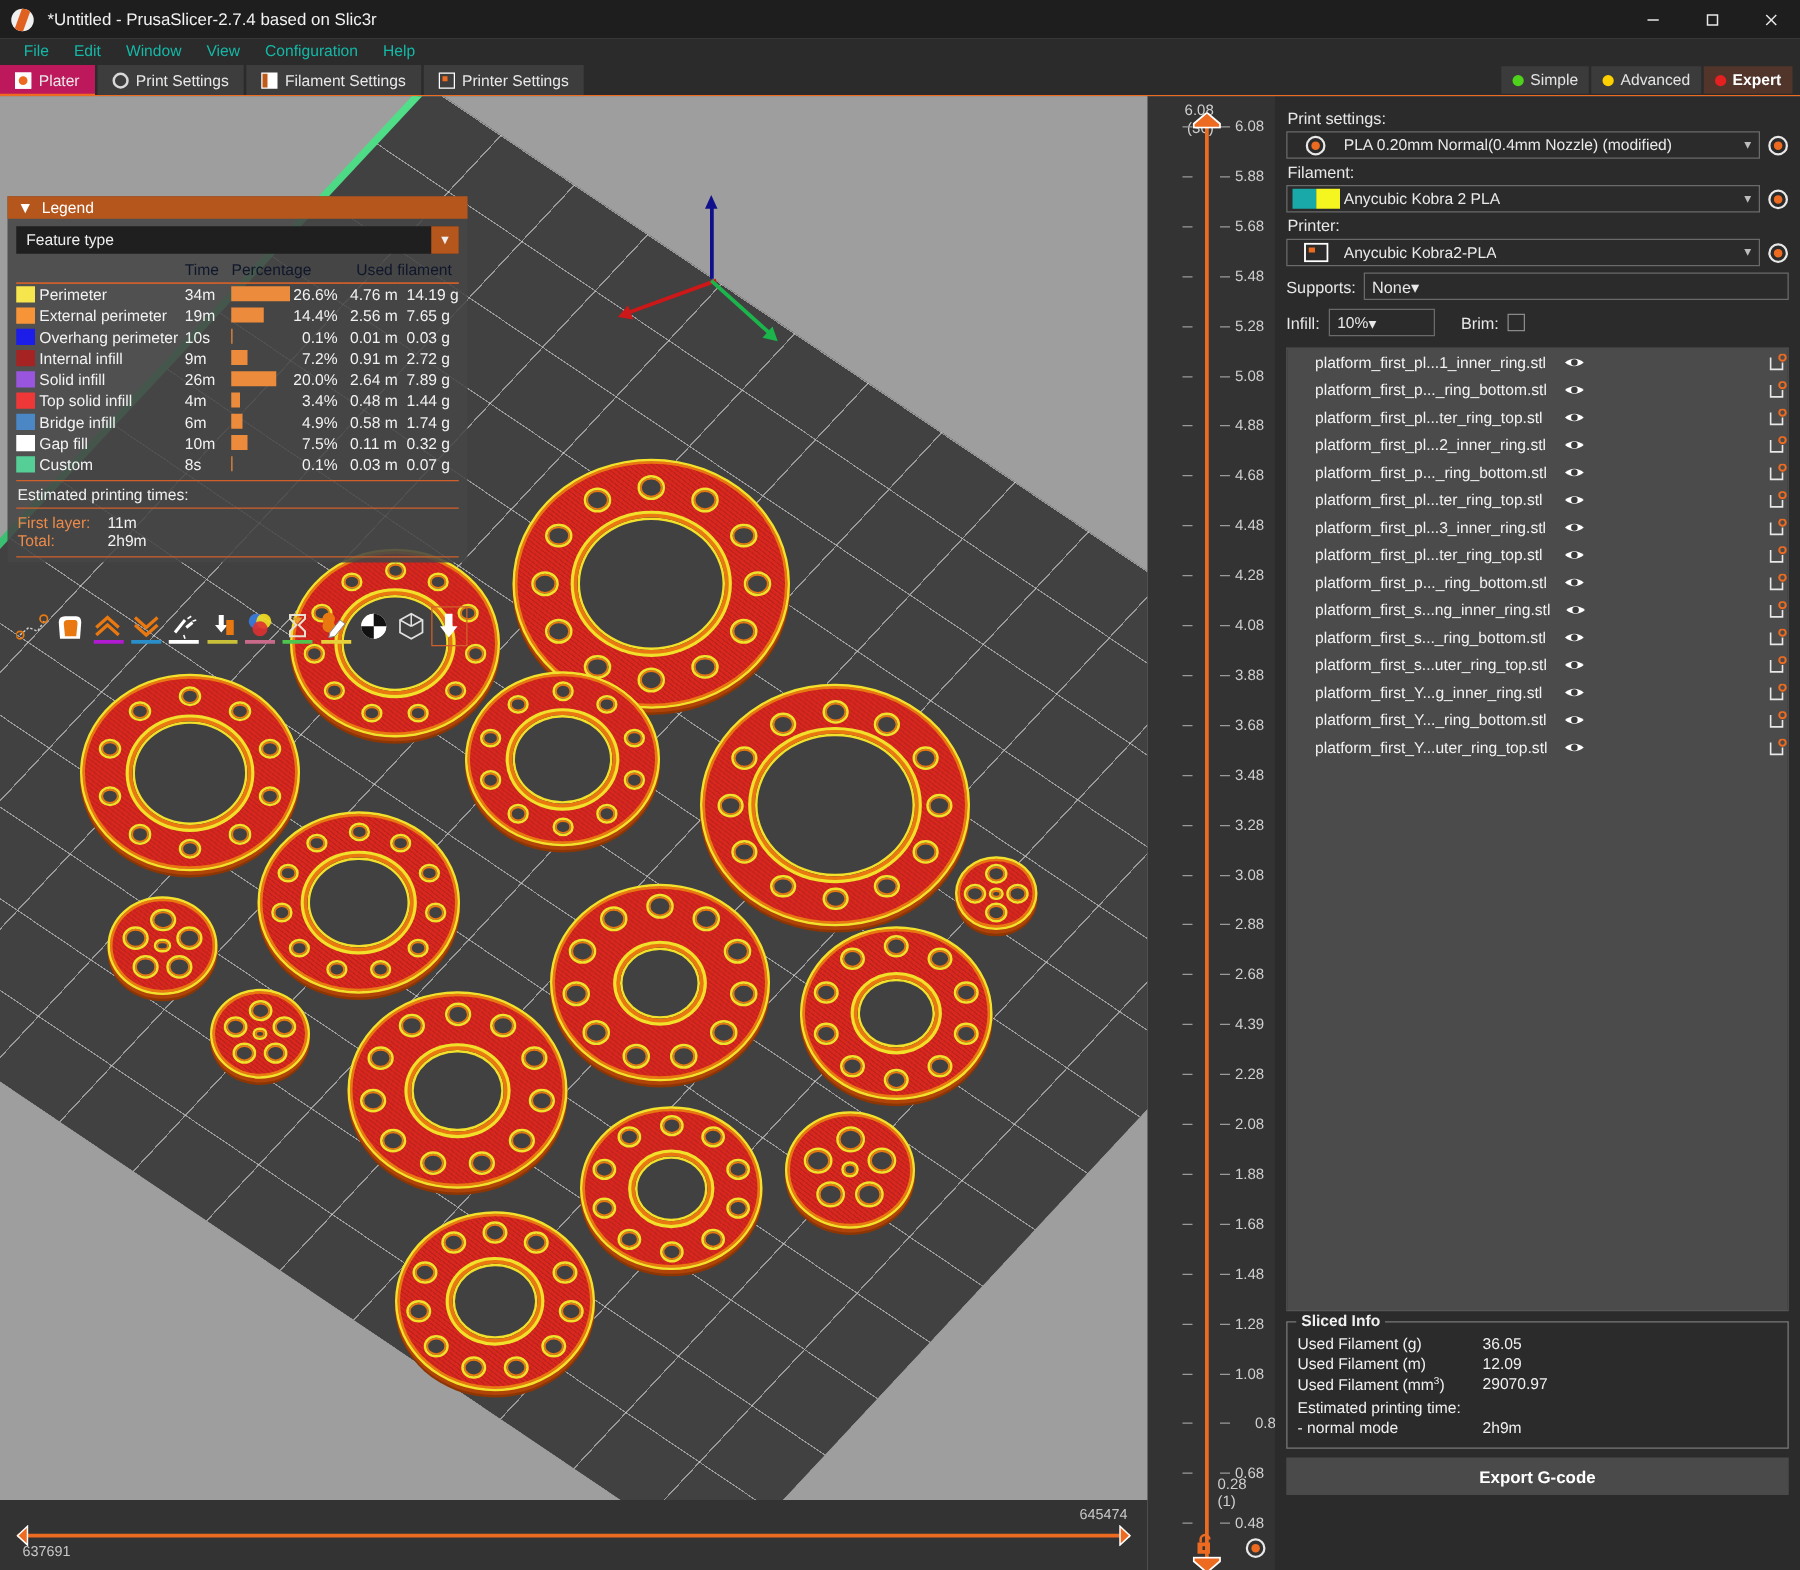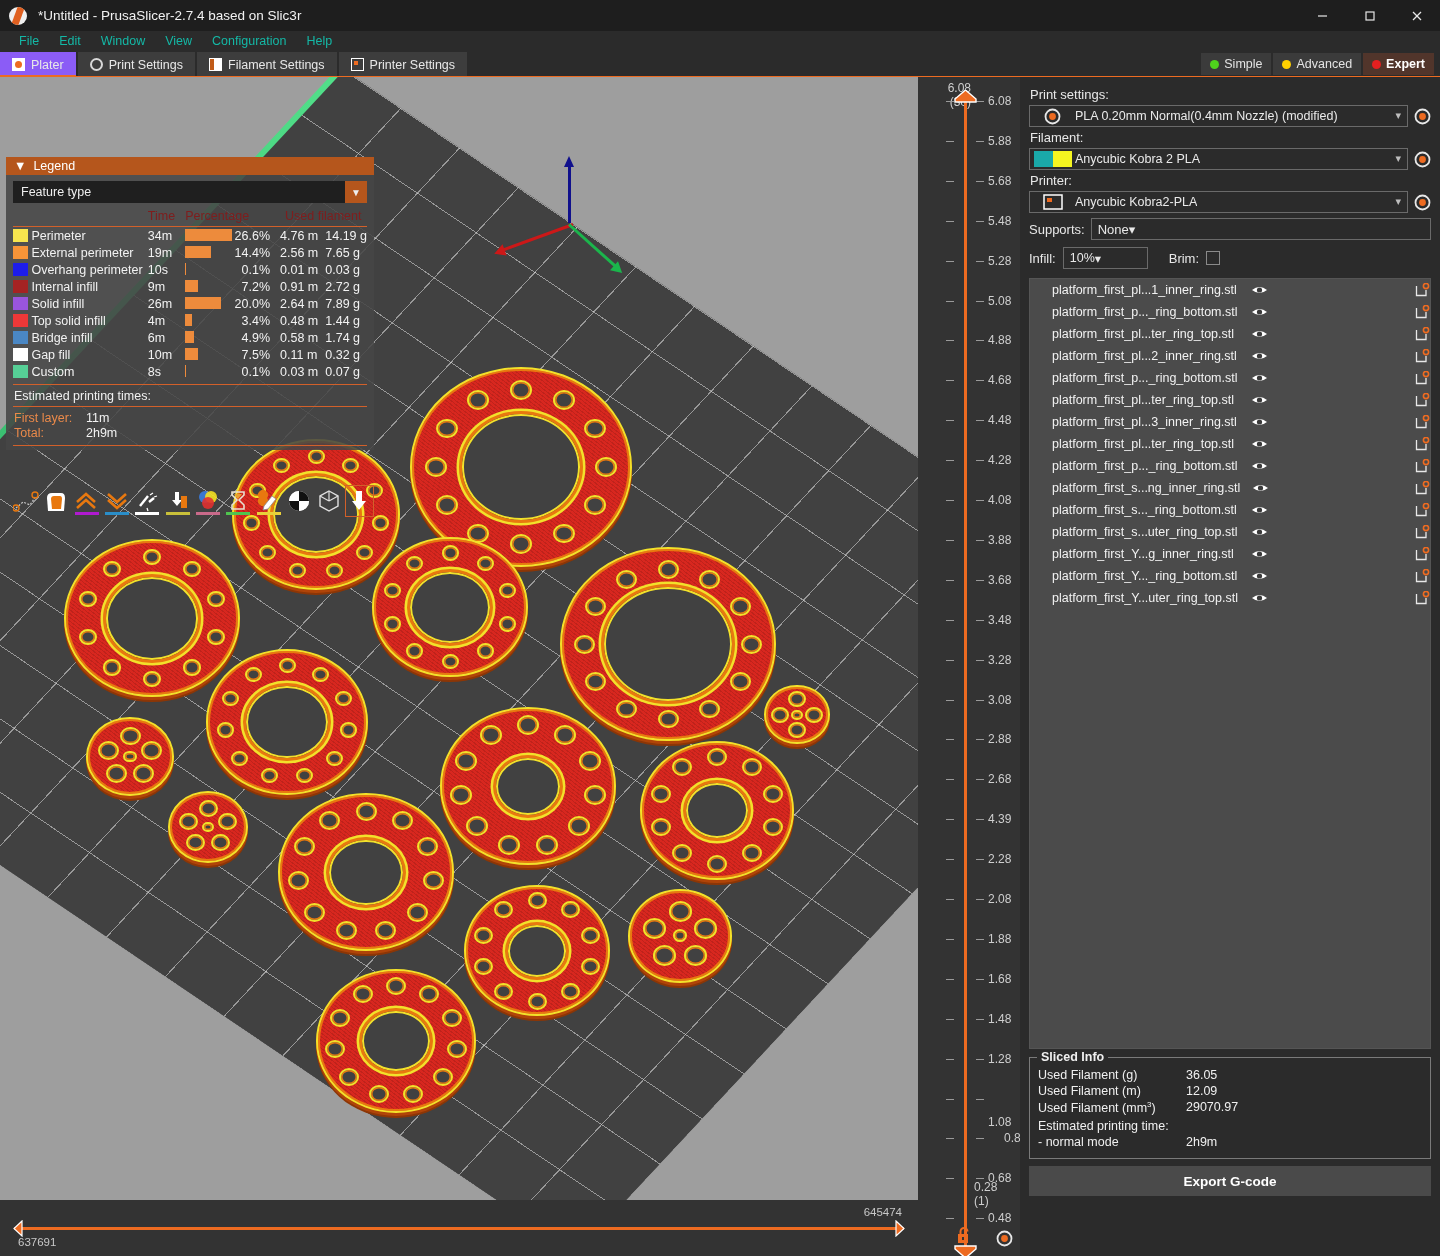--- a/index.html
+++ b/index.html
@@ -21,21 +21,21 @@
   .winbtn { width:47px; height:31px; display:flex; align-items:center; justify-content:center; color:#e8e8e8; font-size:14px; }
   .winbtn svg { display:block; }
 
   
   .menubar { position:absolute; left:0; top:31px; width:1440px; height:21px; background:#2b2b2b; display:flex; align-items:center; padding-left:9px; }
   .menuitem { font-size:12.5px; color:#14b8a6; padding:0 10px; line-height:21px; }
 
   
   .tabbar { position:absolute; left:0; top:52px; width:1440px; height:25px; background:#2b2b2b; display:flex; align-items:flex-end; }
   .tab { height:25px; display:flex; align-items:center; gap:6px; padding:0 12px; font-size:12.5px; color:#e8e8e8; background:#3d3d3d; margin-right:2px; position:relative; }
-  .tab.active { background:#8b5cf6; }
+  .tab.active { background:#be185d; }
   .tab.active:after { content:""; position:absolute; left:0; bottom:0; width:100%; height:2px; background:#ed6b21; }
   .tico { width:13px; height:13px; flex:none; position:relative; }
   .tico.plater { background:#fff; border:2px solid #fff; }
   .tico.plater:before { content:""; position:absolute; left:1px; top:1px; right:1px; bottom:1px; background:#ed6b21; border-radius:50%; }
   .tico.print { border:2px solid #d8d8d8; border-radius:50%; }
   .tico.filament { background:#fff; }
   .tico.filament:before { content:""; position:absolute; left:1px; top:1px; width:4px; bottom:1px; background:#c05a18; }
   .tico.printer { border:1.5px solid #fff; }
   .tico.printer:before { content:""; position:absolute; left:2px; top:2px; width:4px; height:4px; background:#ed6b21; }
   .tabbar-underline { position:absolute; left:0; top:76px; width:1440px; height:1px; background:#ed6b21; }
@@ -76,21 +76,21 @@
     border:3px solid #e8780f; box-shadow: inset 0 0 0 2px #f2e12a, 0 0 0 2.5px #f2e12a; }
   .bolt { position:absolute; border-radius:50%; background:#414141; border:2px solid #f2e12a; box-shadow:inset 0 0 0 1.5px #e8780f; }
 
   
   .legend { position:absolute; left:6px; top:80px; width:368px; background:rgba(70,70,70,.88); }
   .legend-title { height:18px; background:#b5561c; display:flex; align-items:center; gap:7px; padding-left:8px; font-size:12.5px; color:#fff; }
   .legend-body { padding:6px 7px 4px 7px; }
   .lsel { height:22px; background:#1f1f1f; display:flex; align-items:center; justify-content:space-between; padding-left:8px; font-size:12.5px; color:#eee; }
   .lsel .arrow { width:22px; height:22px; background:#b5561c; display:flex; align-items:center; justify-content:center; font-size:10px; }
   table.lt { width:100%; border-collapse:collapse; margin-top:4px; font-size:12.5px; }
-  table.lt th { font-weight:normal; color:#7f1d1d; padding:2px 0 3px 0; text-align:left; font-size:12.5px; }
+  table.lt th { font-weight:normal; color:#0f172a; padding:2px 0 3px 0; text-align:left; font-size:12.5px; }
   table.lt thead tr { border-bottom:1px solid #d2602a; }
   table.lt td { padding:1.5px 0; color:#f2f2f2; white-space:nowrap; }
   .sw { display:inline-block; width:15px; height:13px; vertical-align:-2px; }
   .bar { display:inline-block; height:12px; background:#ed8b3c; vertical-align:-1px; }
   .legend-ept { font-size:12.5px; color:#f0f0f0; padding:4px 0 3px 1px; border-top:1px solid #d2602a; margin-top:4px; }
   .legend-times { border-top:1px solid #d2602a; padding:3px 0 4px 1px; font-size:12.5px; }
   .legend-times div { display:flex; margin:1px 0; }
   .lt-k { color:#eb8a4a; width:72px; }
   .lt-v { color:#f2f2f2; }
   .legend-bottomline { border-top:1px solid #d2602a; }
@@ -730,21 +730,21 @@
         <div class="vs-dashR" style="top: 901.8px;"></div>
         <div class="vs-tick" style="top: 894.8px; left: 70px;">1.68</div>
         <div class="vs-dashL" style="top: 941.7px;"></div>
         <div class="vs-dashR" style="top: 941.7px;"></div>
         <div class="vs-tick" style="top: 934.7px; left: 70px;">1.48</div>
         <div class="vs-dashL" style="top: 981.6px;"></div>
         <div class="vs-dashR" style="top: 981.6px;"></div>
         <div class="vs-tick" style="top: 974.6px; left: 70px;">1.28</div>
         <div class="vs-dashL" style="top: 1021.5px;"></div>
         <div class="vs-dashR" style="top: 1021.5px;"></div>
-        <div class="vs-tick" style="top: 1014.5px; left: 70px; margin-top: 23px;">1.08</div>
+        <div class="vs-tick" style="top: 1014.5px; left: 70px;">1.08</div>
         <div class="vs-dashL" style="top: 1061.4px;"></div>
         <div class="vs-dashR" style="top: 1061.4px;"></div>
         <div class="vs-tick" style="top: 1054.4px; left: 86px;">0.88</div>
         <div class="vs-dashL" style="top: 1101.3px;"></div>
         <div class="vs-dashR" style="top: 1101.3px;"></div>
         <div class="vs-tick" style="top: 1094.3px; left: 70px;">0.68</div>
         <div class="vs-dashL" style="top: 1141.2px;"></div>
         <div class="vs-dashR" style="top: 1141.2px;"></div>
         <div class="vs-tick" style="top: 1134.2px; left: 70px;">0.48</div>
       </div>

